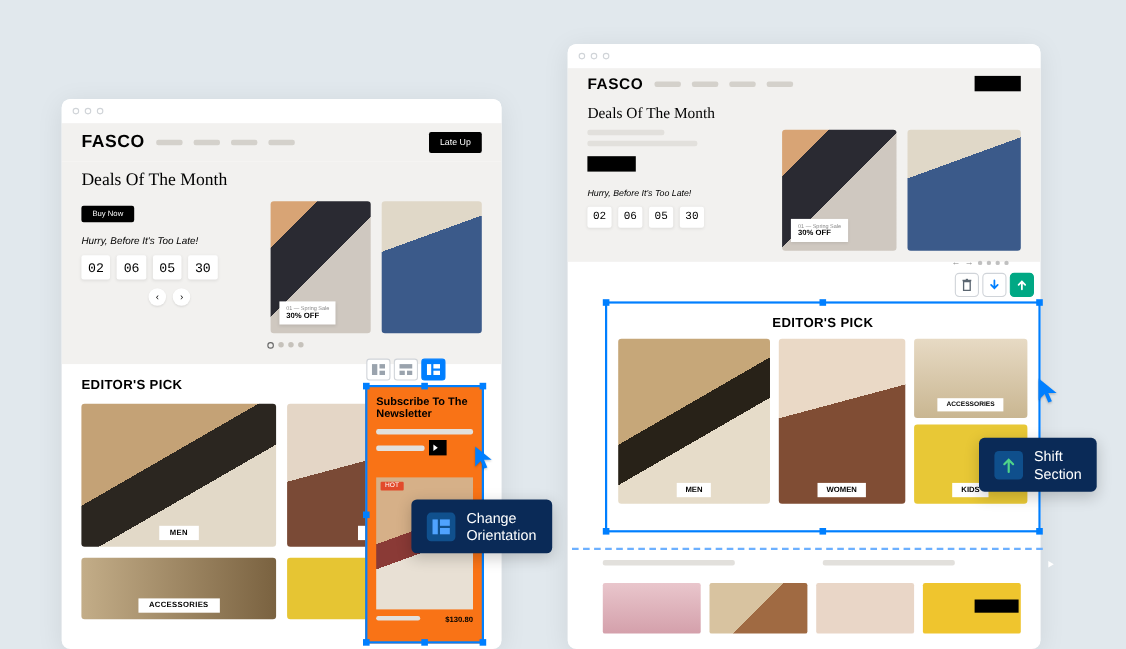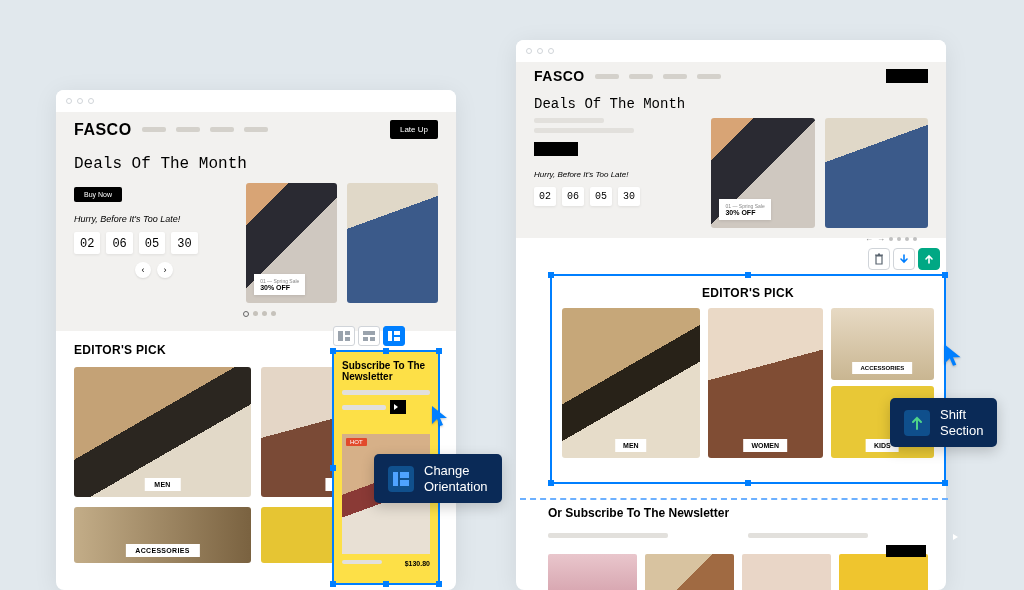--- a/index.html
+++ b/index.html
@@ -33,21 +33,21 @@
     display: flex;
     align-items: center;
     padding: 8px 18px;
     gap: 10px;
     background:#f2f1ef;
   }
   .brand { font-size: 16px; font-weight: 600; letter-spacing: .5px; }
   .nav-stub { width: 24px; height: 5px; background: #d4d1cb; border-radius: 2px; }
   .btn-dark { background: #000; color: #fff; font-size: 8px; padding: 5px 10px; border-radius: 2px; margin-left: auto; }
   .hero { background: #f2f1ef; padding: 8px 18px 14px; position: relative; }
-  .hero-title { font-family: Liberation Mono, monospace; font-size: 16px; margin-bottom: 10px; }
+  .hero-title { font-family: Liberation Serif, serif; font-size: 16px; margin-bottom: 10px; }
   .hero-row { display:flex; gap:12px; }
   .hero-left { flex: 0 0 44%; }
   .hero-pill { display:inline-block; background:#000; color:#fff; font-size:7px; padding:4px 10px; border-radius:2px; margin-bottom:12px; }
   .hero-sub { font-size: 9px; margin-bottom:8px;font-style:italic; }
   .countdown { display:flex; gap:6px; }
   .cd-box { background:#fff; padding:5px 6px 3px; font-family:"Courier New",monospace; font-size:12px; text-align:center; border-radius:2px; box-shadow: 0 1px 3px rgba(0,0,0,.08); min-width:22px;}
   .hero-imgs { flex:1; display:flex; gap:10px; position:relative; }
   .prod-img { flex:1; border-radius:3px; position:relative; min-height:120px; }
   .img-a { background: linear-gradient(135deg,#d8a475 20%,#2a2a32 20% 50%, #cfc8c0 50%); }
   .img-b { background: linear-gradient(160deg,#e0d8c8 30%,#3b5a8a 30%); }
@@ -68,21 +68,21 @@
   .c-kids-y { background:#e6c533; height:56px;}
   .prod-small { background:#e8e3db; height:60px; border-radius:2px; }
   .ps-pink { background: linear-gradient(#e9c6cc,#d4a0ab);}
   .ps-scarf { background: linear-gradient(135deg,#d8c3a0 50%,#a06a42 50%);}
   .ps-bag { background:#e9d6c7;}
   .ps-yellow { background:#efc52e;}
 
   
   .sel-panel {
     position:absolute; left:332px; top:350px; width:108px; height:235px;
-    border:2px solid #007fff; background:#fde047; z-index:20;
+    border:2px solid #007fff; background:#f97316; z-index:20;
   }
   .sel-handle { position:absolute; width:6px; height:6px; background:#007fff; }
   .sel-panel .h-tl{top:-4px;left:-4px;} .sel-panel .h-tr{top:-4px;right:-4px;}
   .sel-panel .h-bl{bottom:-4px;left:-4px;} .sel-panel .h-br{bottom:-4px;right:-4px;}
   .sel-panel .h-tm{top:-4px;left:50%;margin-left:-3px;}
   .sel-panel .h-bm{bottom:-4px;left:50%;margin-left:-3px;}
   .sel-panel .h-ml{left:-4px;top:50%;margin-top:-3px;}
   .sel-panel .h-mr{right:-4px;top:50%;margin-top:-3px;}
   .sel-inner { padding:8px; }
   .sel-title { font-size:10px; font-weight:700; margin-bottom:8px;}
@@ -395,21 +395,20 @@
     <svg width="16" height="16">
         <path d="M8 14V3M4 7l4-4 4 4" stroke="#4fd48a" stroke-width="2" fill="none" stroke-linecap="round"></path>
       </svg>
   </div>
   <div class="tlabel">Shift<br>Section</div>
 </div>
 
 <div class="dash-line"></div>
 
 <div class="right-section">
-  <div class="rs-title">Or Subscribe To The Newsletter</div>
   <div class="rs-row">
     <div class="stub" style="width:90px;"></div>
     <div class="stub" style="width:70px;"></div>
     <div class="rs-send"></div>
   </div>
   <div class="rs-grid">
     <div class="prod-small ps-pink"></div>
     <div class="prod-small ps-scarf"></div>
     <div class="prod-small ps-bag"></div>
     <div class="prod-small ps-yellow"></div>

